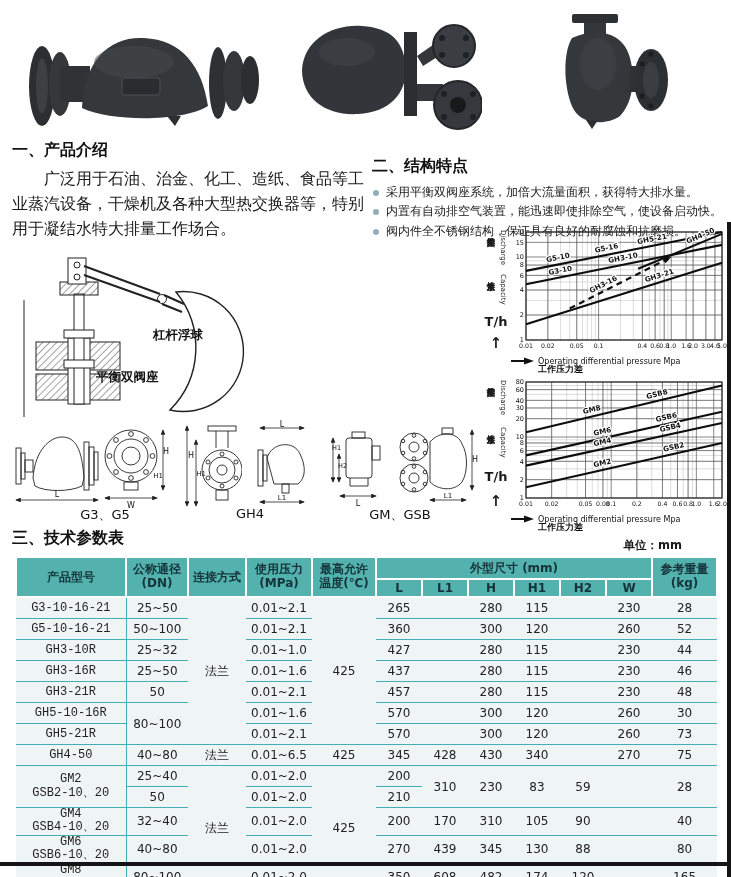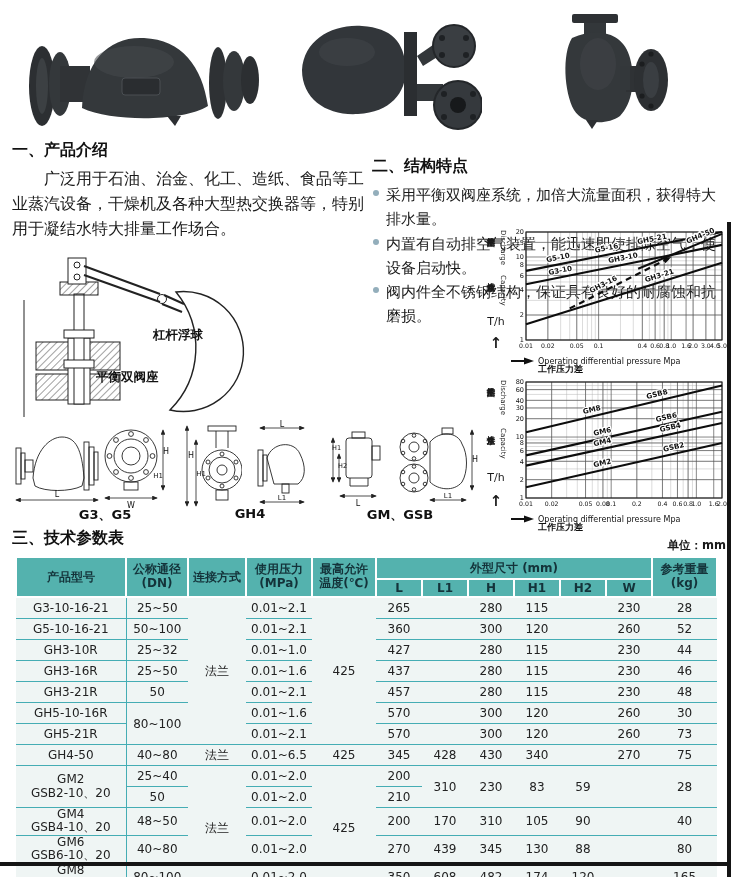--- a/index.html
+++ b/index.html
@@ -4,43 +4,43 @@
 <style>
   html,body{margin:0;padding:0;background:#9a9a9a;}
   .page{position:relative;width:731px;height:877px;background:#fff;overflow:hidden;
         font-family:"DejaVu Sans","Liberation Sans",sans-serif;color:#1a1a1a;}
   .edge-r{position:absolute;right:0;top:222px;bottom:0;width:4px;background:#151515;}
   .edge-b{position:absolute;left:0;right:0;top:862px;height:4px;background:#151515;}
   .abs{position:absolute;}
   h2.sec{font-size:16px;font-weight:700;margin:0;color:#111;}
   .intro p{font-size:16px;line-height:1.55;margin:6px 0 0 0;text-indent:2em;text-align:justify;}
   .features ul{list-style:none;margin:6px 0 0 0;padding:0;}
-  .features li{font-size:15px;line-height:1.62;padding-left:14px;position:relative;}
+  .features li{font-size:12px;line-height:1.62;padding-left:14px;position:relative;}
   .features li::before{content:"";position:absolute;left:1px;top:7px;width:6px;height:6px;border-radius:50%;
         background:#93aebb;}
   
   .chart{position:absolute;display:flex;flex-direction:row;}
   .ystrip{width:26px;display:flex;flex-direction:column;align-items:center;justify-content:space-between;
           padding:2px 0 26px 0;box-sizing:border-box;}
   .ypair{display:flex;flex-direction:row;gap:1px;}
   .ypair .zh{writing-mode:vertical-rl;font-size:8.5px;font-weight:700;letter-spacing:1px;}
   .ypair .en{writing-mode:vertical-rl;font-size:7px;color:#222;}
-  .yunit{font-size:11px;font-weight:400;}
+  .yunit{font-size:13px;font-weight:700;}
   .uparrow{font-size:15px;font-weight:700;line-height:10px;}
   
   .draw svg{position:absolute;}
-  .cap{position:absolute;font-size:13px;font-weight:700;color:#111;text-align:center;}
+  .cap{position:absolute;font-size:13px;font-weight:400;color:#111;text-align:center;}
   
   .unit-note{font-size:11.5px;font-weight:700;}
   table.spec{border-collapse:collapse;table-layout:fixed;width:701px;}
   table.spec th{background:#54b2ae;border:2px solid #fff;font-size:12px;font-weight:700;color:#14333a;
         padding:1px 0;}
   table.spec td{border-bottom:1.6px solid #45adb4;font-size:12px;color:#222;text-align:center;
         background:#eff5f4;padding:0;height:20px;}
-  table.spec td.model{border-right:1.6px solid #45adb4;}
+  table.spec td.model{border-right:1.6px solid #45adb4;font-family:Liberation Mono, monospace;}
   table.spec tr.gm td{height:23px;}
   td.m2{white-space:pre-line;font-size:11px;line-height:1.12;}
   .pre{white-space:pre-line;line-height:1.15;}
 </style>
 </head>
 <body>
 
 <div class="page">
 
   <svg width="0" height="0" style="position:absolute">
@@ -452,21 +452,21 @@
         <text x="93.9245241409139" y="87.37495996974094" font-size="7.2" text-anchor="middle" fill="#111" transform="rotate(-12.739667705108529 93.9245241409139 87.37495996974094)" paint-order="stroke" stroke="#fff" stroke-width="2.4" font-weight="700">GM2</text>
         <text x="165.24278161677825" y="71.25080483126749" font-size="7.2" text-anchor="middle" fill="#111" transform="rotate(-12.739667705108529 165.24278161677825 71.25080483126749)" paint-order="stroke" stroke="#fff" stroke-width="2.4" font-weight="700">GSB2</text>
         <line x1="2" y1="141" x2="18" y2="141" stroke="#111" stroke-width="2"></line>
         <path d="M25,141L15,137.5L15,144.5Z" fill="#111"></path>
         <text x="29" y="143.8" font-size="8" text-anchor="start" fill="#111">Operating differential pressure Mpa</text>
         <text x="29" y="152" font-size="9" text-anchor="start" fill="#111" font-weight="700">工作压力差</text>
       </svg>
   </div>
 
   <h2 class="sec abs" style="left:12px;top:528px">三、技术参数表</h2>
-  <div class="abs unit-note" style="left:638px;top:538px;width:88px;text-align:right">单位：mm</div>
+  <div class="abs unit-note" style="left:594px;top:538px;width:88px;text-align:right">单位：mm</div>
 
   <table class="spec abs" style="left:15px;top:556px">
     <colgroup>
       <col style="width:110px">
         <col style="width:62px">
         <col style="width:58px">
         <col style="width:66px">
       <col style="width:64px">
         <col style="width:46px">
         <col style="width:46px">
@@ -615,21 +615,21 @@
         <td rowspan="2">28</td>
       </tr>
       <tr>
         <td>50</td>
         <td>0.01~2.0</td>
         <td>210</td>
       </tr>
       <tr class="gm">
         <td class="model m2">GM4
 GSB4-10、20</td>
-        <td>48~50</td>
+        <td>32~40</td>
         <td>0.01~2.0</td>
         <td>200</td>
         <td>170</td>
         <td>310</td>
         <td>105</td>
         <td>90</td>
         <td></td>
         <td>40</td>
       </tr>
       <tr class="gm">

